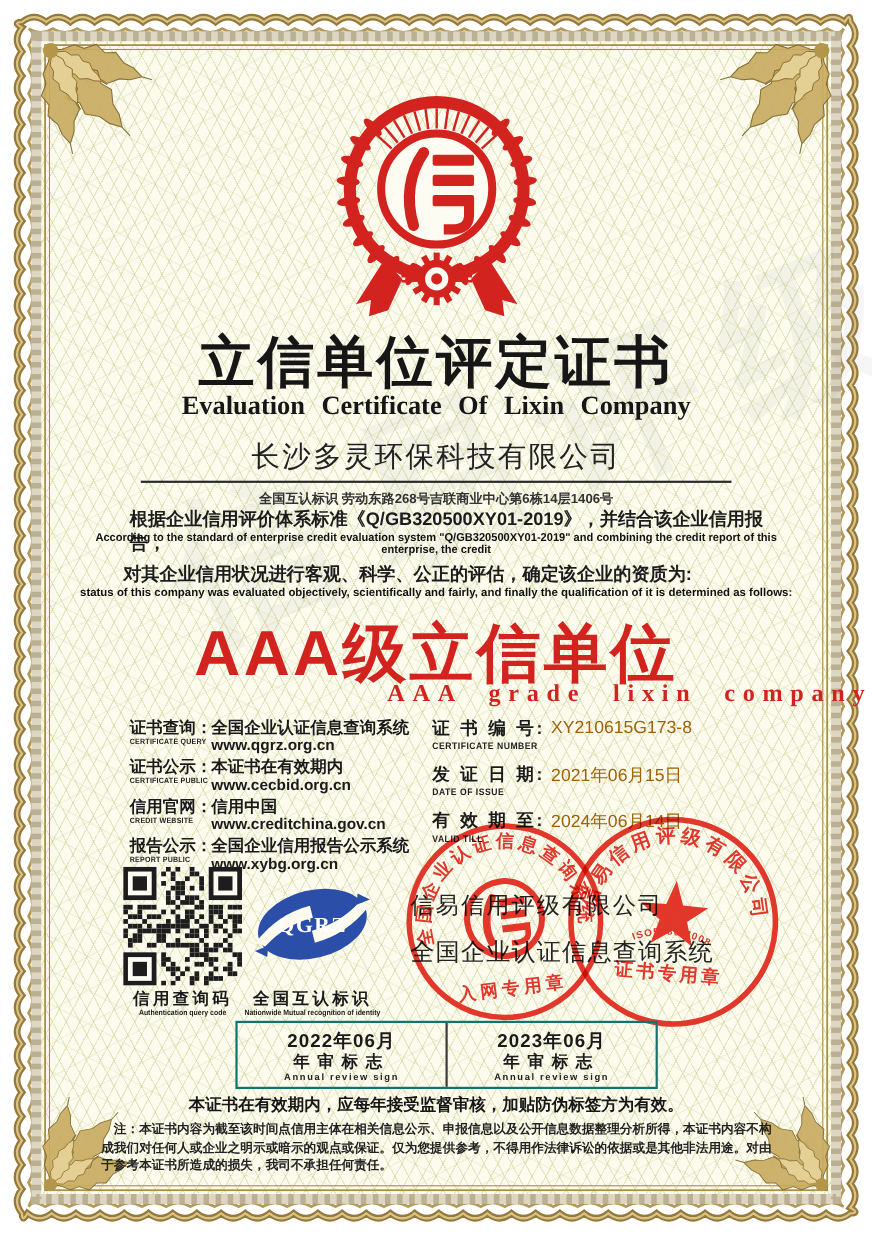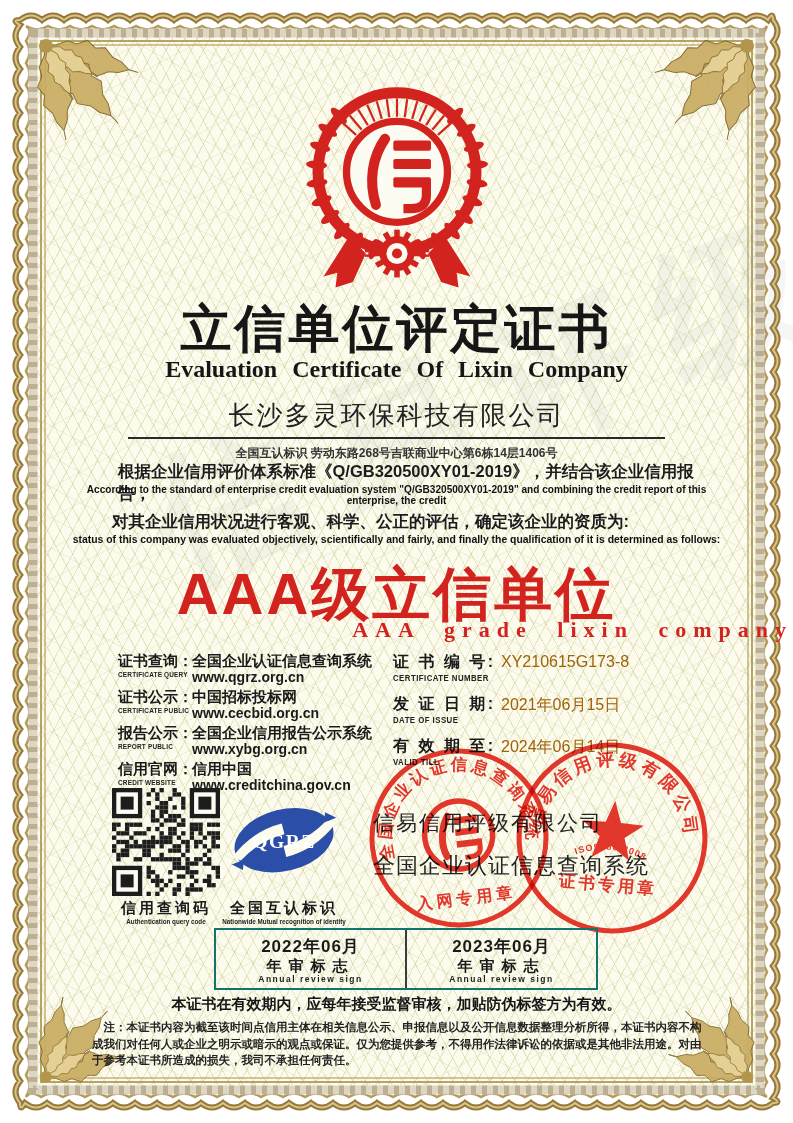--- a/index.html
+++ b/index.html
@@ -234,42 +234,42 @@
           <div class="val-cn">全国企业认证信息查询系统</div>
           <div class="val-url">www.qgrz.org.cn</div>
         </div>
       </div>
       <div class="ileft-row">
         <div class="ileft-label">
           <div class="lab-cn">证书公示：</div>
           <div class="lab-en">CERTIFICATE PUBLIC</div>
         </div>
         <div class="ileft-val">
-          <div class="val-cn">中国招标投标网</div>
+          <div class="val-cn">本证书在有效期内</div>
           <div class="val-url">www.cecbid.org.cn</div>
+        </div>
+      </div>
+      <div class="ileft-row">
+        <div class="ileft-label">
+          <div class="lab-cn">信用官网：</div>
+          <div class="lab-en">CREDIT WEBSITE</div>
+        </div>
+        <div class="ileft-val">
+          <div class="val-cn">信用中国</div>
+          <div class="val-url">www.creditchina.gov.cn</div>
         </div>
       </div>
       <div class="ileft-row">
         <div class="ileft-label">
           <div class="lab-cn">报告公示：</div>
           <div class="lab-en">REPORT PUBLIC</div>
         </div>
         <div class="ileft-val">
           <div class="val-cn">全国企业信用报告公示系统</div>
           <div class="val-url">www.xybg.org.cn</div>
-        </div>
-      </div>
-      <div class="ileft-row">
-        <div class="ileft-label">
-          <div class="lab-cn">信用官网：</div>
-          <div class="lab-en">CREDIT WEBSITE</div>
-        </div>
-        <div class="ileft-val">
-          <div class="val-cn">信用中国</div>
-          <div class="val-url">www.creditchina.gov.cn</div>
         </div>
       </div>
     </div>
 
     <div class="info-right">
       <div class="iright-row">
         <div class="iright-label">
           <div class="lab-cn">证 书 编 号:</div>
           <div class="lab-en">CERTIFICATE NUMBER</div>
         </div>

